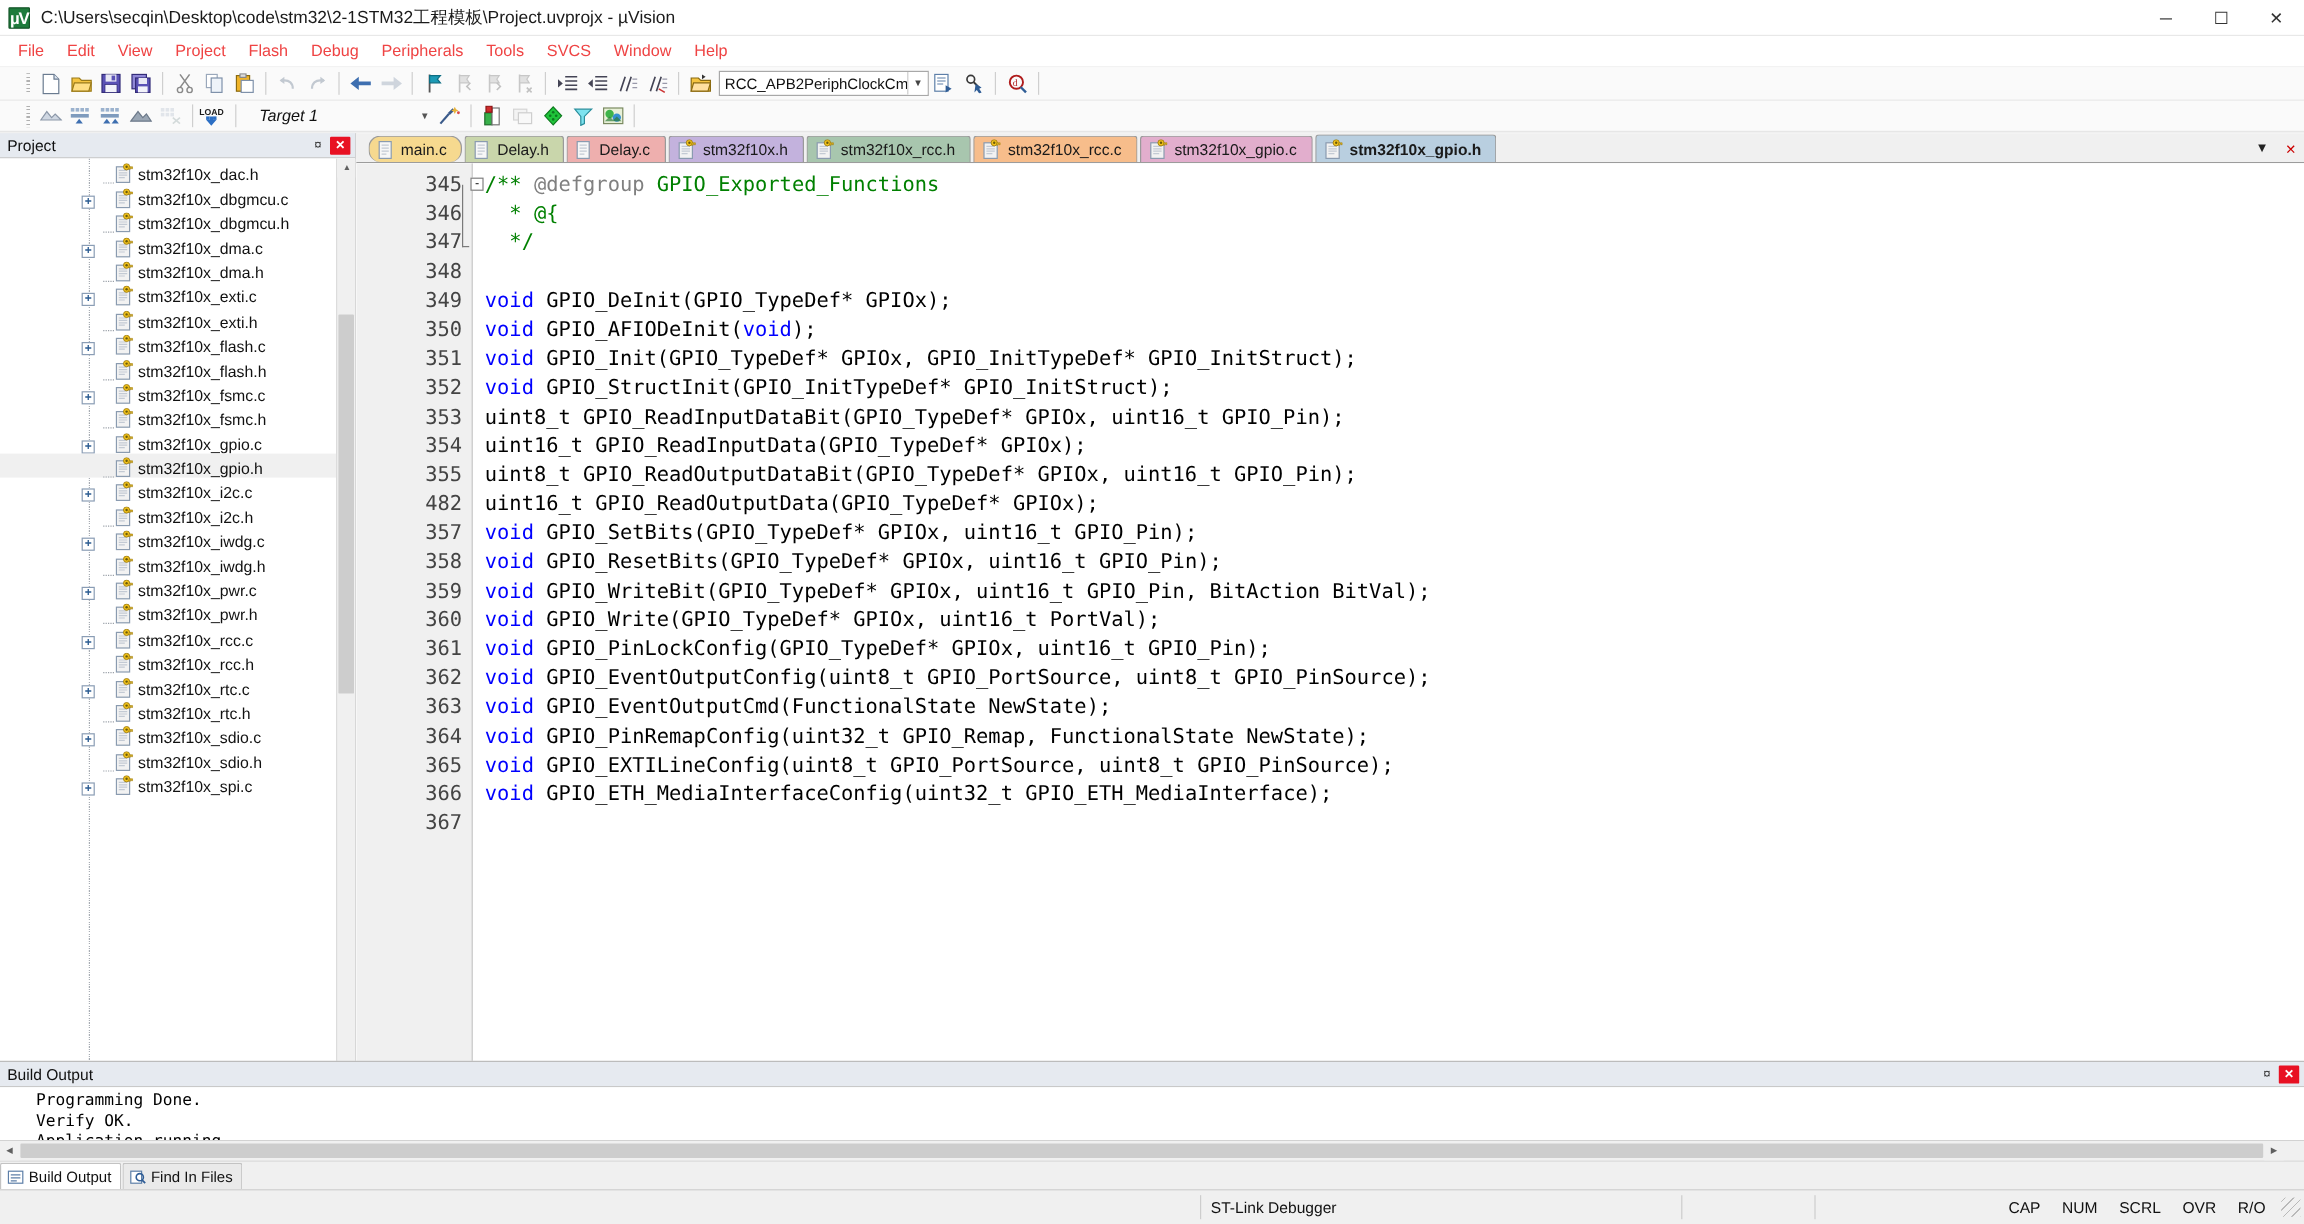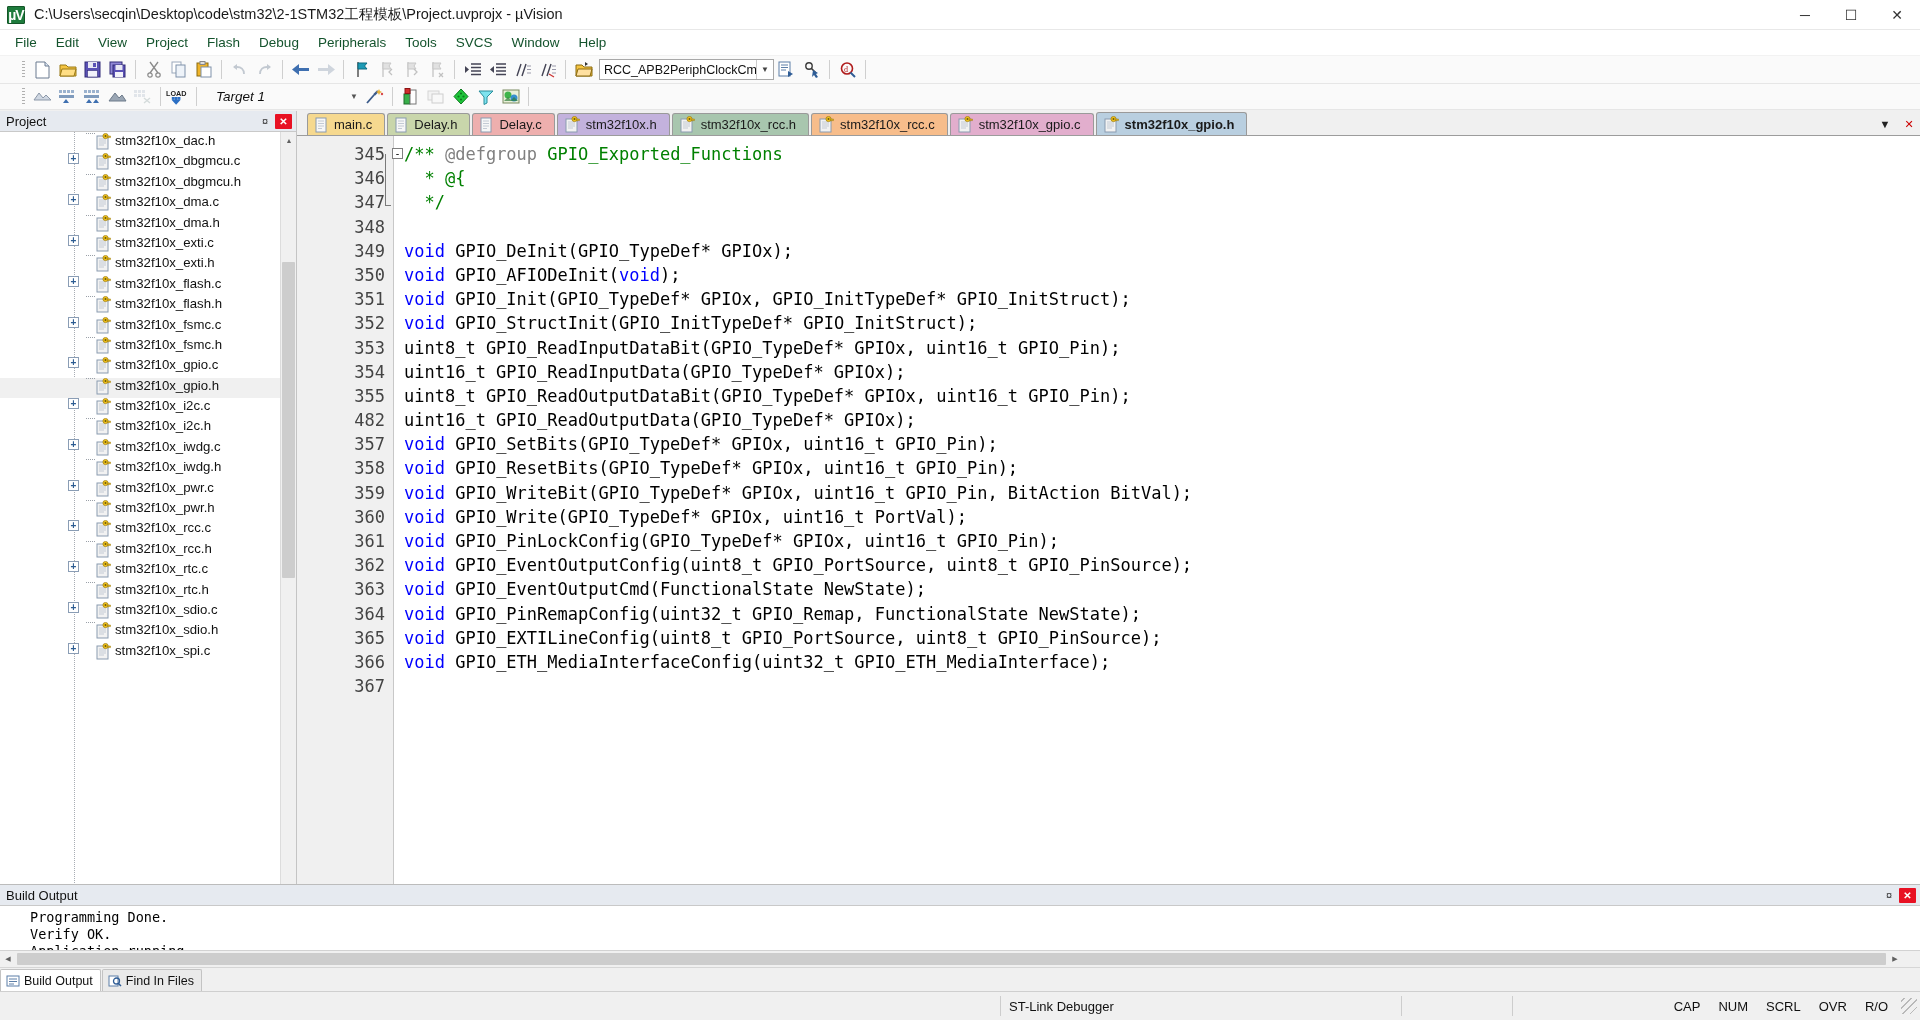--- a/index.html
+++ b/index.html
@@ -41,21 +41,21 @@
 
   
   #menubar {
     height: 26px; width: 100%;
     background: #ffffff;
     display: flex; align-items: center;
     padding-left: 6px;
     border-bottom: 1px solid #f2f2f2;
   }
   .menu-item {
-    font-size: 13.5px; color: #14532d;
+    font-size: 13.5px; color: #ef4444;
     padding: 3px 9px; margin-right: 1px;
     cursor: default; white-space: nowrap;
   }
 
   
   .toolbar {
     width: 100%; background: #fafafa;
     display: flex; align-items: center;
     padding-left: 20px;
     border-bottom: 1px solid #e6e6e6;
@@ -131,21 +131,21 @@
   }
   #tree-wrap {
     flex: 1; background: #fff; position: relative; overflow: hidden;
     display: flex;
   }
   #tree {
     flex: 1; position: relative; overflow: hidden;
     padding-top: 1px;
   }
   .tnode {
-    height: 20.4px; display: flex; align-items: flex-start;
+    height: 20.4px; display: flex; align-items: flex-end;
     font-size: 13.2px; color: #111; white-space: nowrap;
     padding-left: 56px; position: relative;
   }
   .tnode.sel { background: #f0f0f0; }
   .tnode .expander {
     position: absolute; left: 68px; width: 11px; height: 11px;
     border: 1px solid #8a9db5; background: #fff;
     display: flex; align-items: center; justify-content: center;
     font-size: 10px; line-height: 9px; color: #2c5c92; font-weight: bold;
   }
@@ -1057,21 +1057,21 @@
             </svg>
         </span>
         <span>Templates</span>
       </div>
     </div>
   </div>
 
   <div id="editor-area">
     <div id="tabstrip">
 
-      <div class="etab" style="background: rgb(246, 217, 143);">
+      <div class="etab" style="background: rgb(246, 217, 143); border-radius: 10px;">
           <span class="eti">
             <svg width="13" height="16" viewBox="0 0 13 16">
               <rect x="1" y="1" width="10" height="14" fill="#f7f7f7" stroke="#8a9bb0"></rect>
               <g stroke="#c3cad4" stroke-width="1">
                 <path d="M3 4h6M3 6.5h6M3 9h6M3 11.5h4"></path>
               </g>
             </svg>
           </span>
           <span>main.c</span>
         </div>

